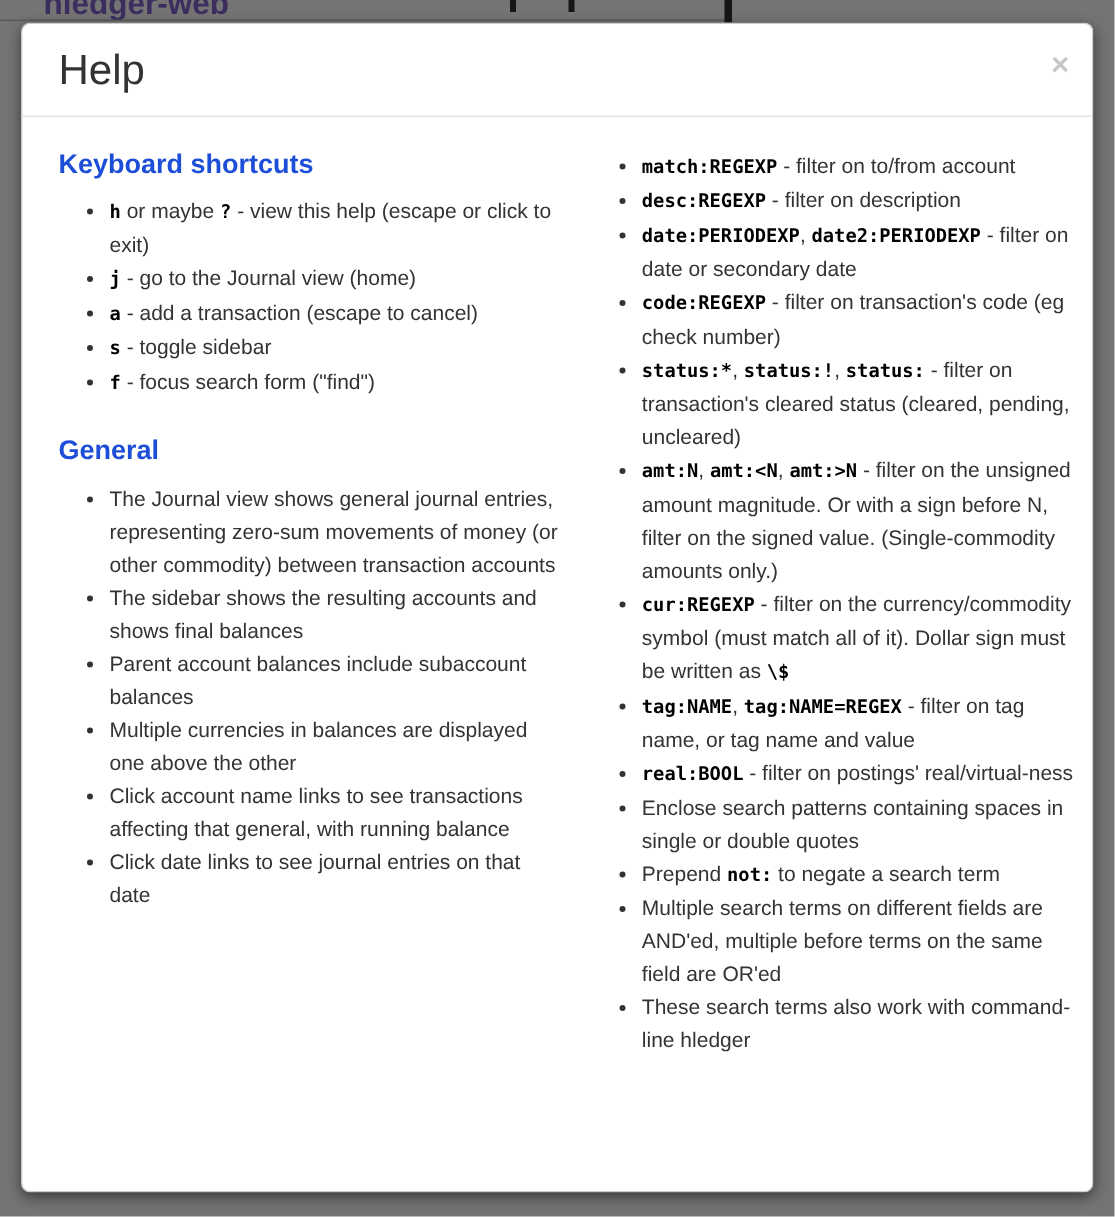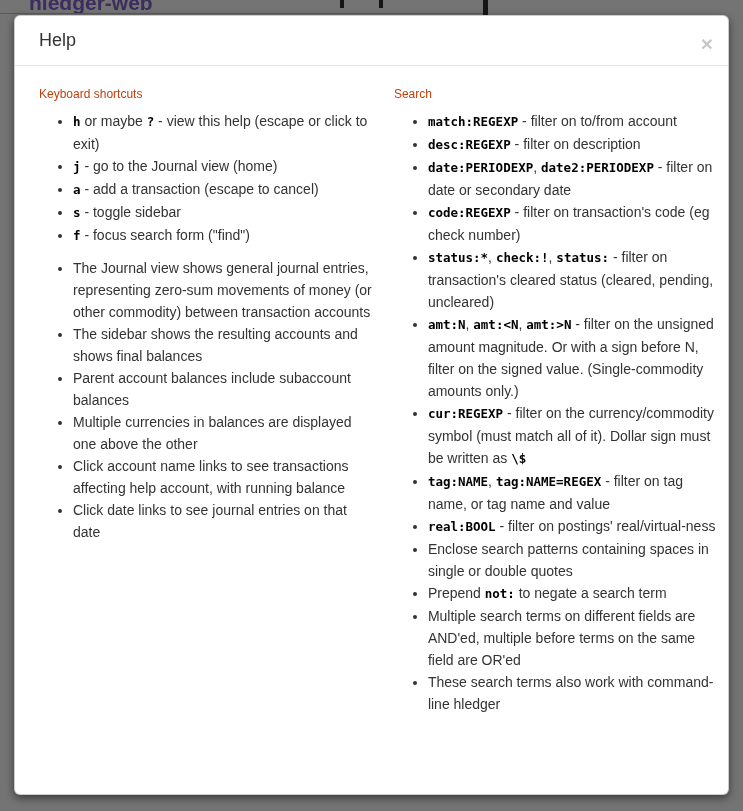--- a/index.html
+++ b/index.html
@@ -19,32 +19,32 @@
   .f1{left:340px;width:4px;height:8px}
   .f2{left:379px;width:4px;height:8px}
   .f3{left:483px;width:5px;height:15px}
   
   .modal{
     position:absolute;left:14px;top:15px;width:715px;height:780px;
     background:#fff;border:1px solid rgba(0,0,0,.2);border-radius:6px;
     box-shadow:0 3px 9px rgba(0,0,0,.5);box-sizing:border-box;
   }
   .modal-header{padding:14px 15px 13px;border-bottom:1px solid #e5e5e5}
-  .modal-title{margin:0 0 0 9px;font-size:18px;font-weight:400;color:#333;line-height:1.2}
+  .modal-title{margin:0 0 0 9px;font-size:28px;font-weight:400;color:#333;line-height:1.2}
   .close{
     float:right;background:none;border:0;padding:0;margin:3px 0 0 0;cursor:pointer;
     font-size:21px;font-weight:bold;line-height:1;color:#000;opacity:.22;
     font-family:"Liberation Sans","DejaVu Sans",sans-serif;
   }
   .modal-body{padding:21px 10px 21px 24px}
   .row{display:flex}
   .col{box-sizing:border-box}
   .col-left{width:363px;padding-right:22px}
   .col-right{width:332px}
-  .section-heading{font-size:12px;font-weight:400;color:#c2410c;margin:24px 0 9px 0;line-height:1.2}
+  .section-heading{font-size:18px;font-weight:700;color:#1d4ed8;margin:24px 0 9px 0;line-height:1.2}
   .col .section-heading:first-child{margin-top:0}
   ul{margin:0 0 10px 0;padding-left:34px;list-style:disc}
   li{color:#333;font-size:14px;line-height:22px;margin:0}
   code{
     font-family:"DejaVu Sans Mono","Liberation Mono",monospace;
     font-weight:bold;font-size:12.5px;color:#000;
     background:none;padding:0;
   }
 </style>
 </head>
@@ -67,37 +67,37 @@
     <div class="row">
         <div class="col col-left">
           <h3 class="section-heading">Keyboard shortcuts</h3>
           <ul>
             <li><code>h</code> or maybe <code>?</code> - view this help (escape or click to exit)</li>
             <li><code>j</code> - go to the Journal view (home)</li>
             <li><code>a</code> - add a transaction (escape to cancel)</li>
             <li><code>s</code> - toggle sidebar</li>
             <li><code>f</code> - focus search form ("find")</li>
           </ul>
+          <h3 class="section-heading">General</h3>
           <ul>
             <li>The Journal view shows general journal entries, representing zero-sum movements of money (or other commodity) between transaction accounts</li>
             <li>The sidebar shows the resulting accounts and shows final balances</li>
             <li>Parent account balances include subaccount balances</li>
             <li>Multiple currencies in balances are displayed one above the other</li>
-            <li>Click account name links to see transactions affecting help account, with running balance</li>
+            <li>Click account name links to see transactions affecting that general, with running balance</li>
             <li>Click date links to see journal entries on that date</li>
           </ul>
         </div>
         <div class="col col-right">
-          <h3 class="section-heading">Search</h3>
           <ul>
             <li><code>match:REGEXP</code> - filter on to/from account</li>
             <li><code>desc:REGEXP</code> - filter on description</li>
             <li><code>date:PERIODEXP</code>, <code>date2:PERIODEXP</code> - filter on date or secondary date</li>
             <li><code>code:REGEXP</code> - filter on transaction's code (eg check number)</li>
-            <li><code>status:*</code>, <code>check:!</code>, <code>status:</code> - filter on transaction's cleared status (cleared, pending, uncleared)</li>
+            <li><code>status:*</code>, <code>status:!</code>, <code>status:</code> - filter on transaction's cleared status (cleared, pending, uncleared)</li>
             <li><code>amt:N</code>, <code>amt:&lt;N</code>, <code>amt:&gt;N</code> - filter on the unsigned amount magnitude. Or with a sign before N, filter on the signed value. (Single-commodity amounts only.)</li>
             <li><code>cur:REGEXP</code> - filter on the currency/commodity symbol (must match all of it). Dollar sign must be written as <code>\$</code></li>
             <li><code>tag:NAME</code>, <code>tag:NAME=REGEX</code> - filter on tag name, or tag name and value</li>
             <li><code>real:BOOL</code> - filter on postings' real/virtual-ness</li>
             <li>Enclose search patterns containing spaces in single or double quotes</li>
             <li>Prepend <code>not:</code> to negate a search term</li>
             <li>Multiple search terms on different fields are AND'ed, multiple before terms on the same field are OR'ed</li>
             <li>These search terms also work with command-line hledger</li>
           </ul>
         </div>

